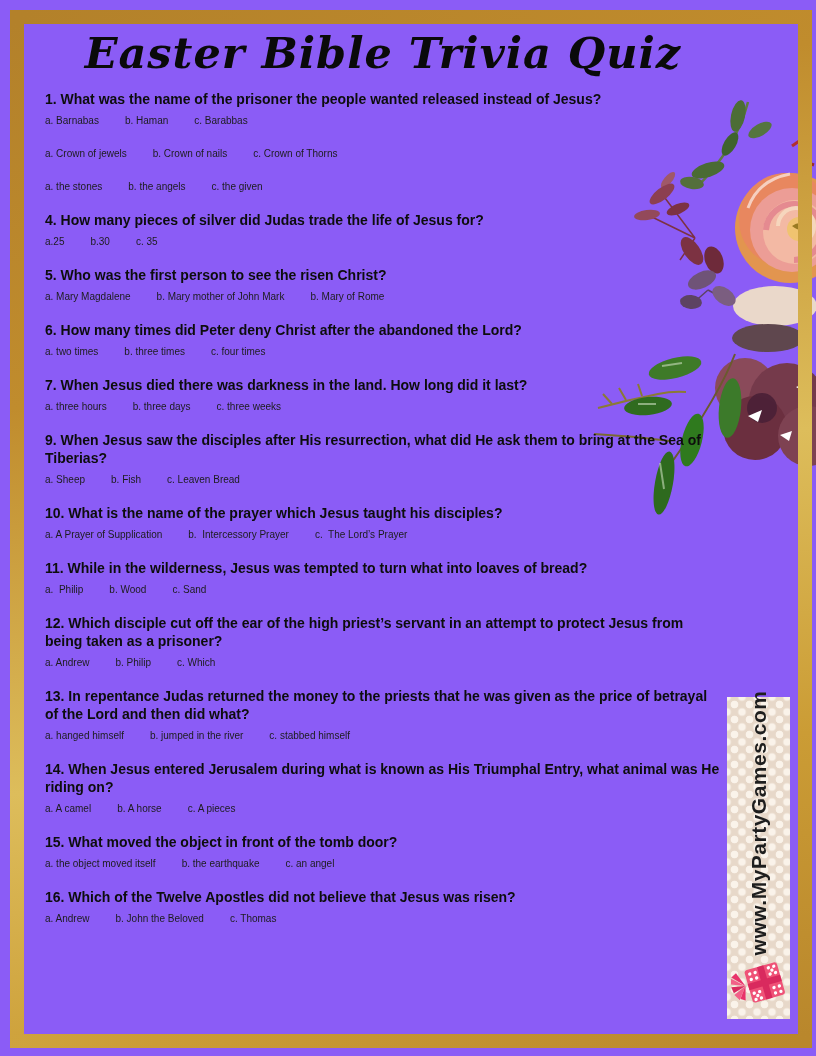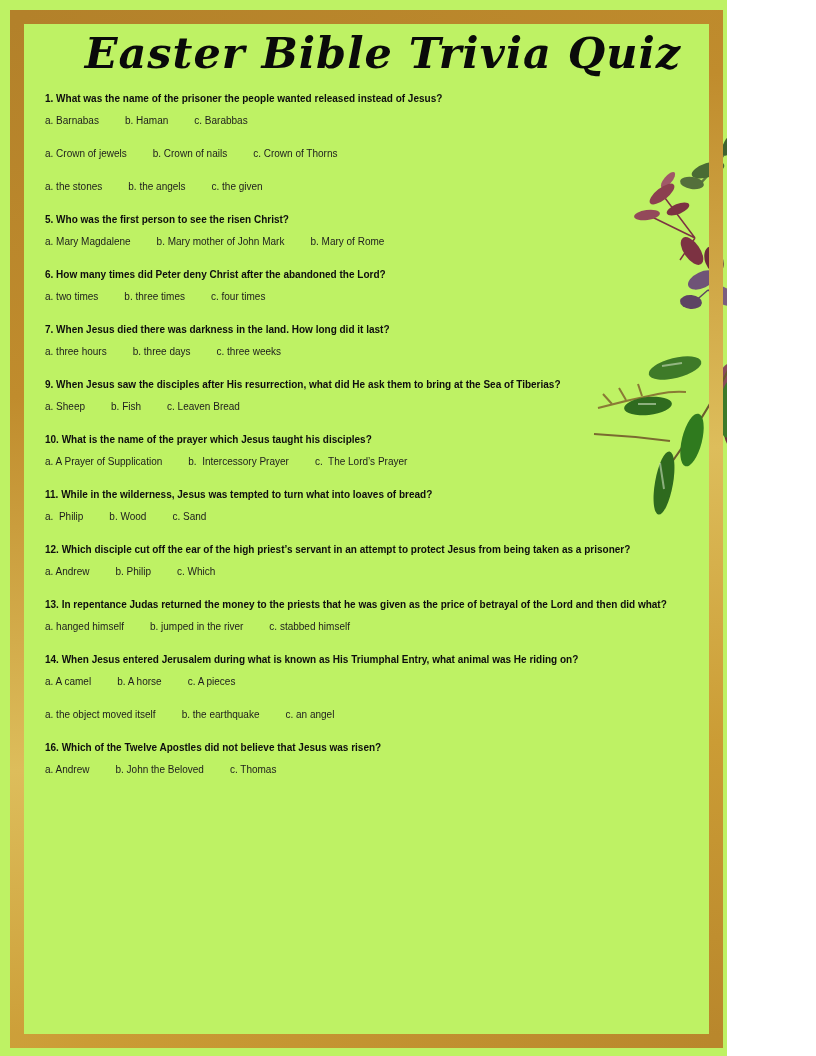--- a/index.html
+++ b/index.html
@@ -1,33 +1,33 @@
 <!DOCTYPE html>
 <html><head>
 <meta charset="utf-8">
 <style>
   html,body{margin:0;padding:0;background:#fff;}
-  .page{position:relative;width:727px;height:1056px;background:#bef264;overflow:hidden;
+  .page{position:relative;width:816px;height:1056px;background:#8b5cf6;overflow:hidden;
         font-family:"Liberation Sans",sans-serif;}
 
   
   .flowers{position:absolute;left:580px;top:88px;width:236px;height:430px;z-index:1;}
 
   
   .frame{position:absolute;left:10px;top:10px;right:4px;bottom:8px;z-index:2;
          border:14px solid transparent;
          border-image:linear-gradient(155deg,#b3812a 0%,#c08c2d 28%,#ddbd5b 56%,#cb9c35 78%,#b9872c 100%) 1;}
 
   
   .content{position:absolute;left:45px;top:22px;width:682px;z-index:3;color:#0f0f0f;}
   .title{margin:4px 0 10px 0;width:676px;text-align:center;
          font-family:"DejaVu Serif",serif;font-style:italic;font-weight:700;
          font-size:43px;line-height:54px;letter-spacing:1px;color:#0a0a0a;}
   .q-block{margin-bottom:15px;max-width:676px;}
-  .q-text{font-weight:bold;font-size:10px;line-height:18px;color:#0d0d0d;}
+  .q-text{font-weight:bold;font-size:14px;line-height:18px;color:#0d0d0d;}
   .q-answers{font-size:10px;line-height:18px;margin-top:4px;color:#1c1c1c;}
   .q-opt{white-space:pre;margin-right:26px;}
 
   
   .banner{position:absolute;left:727px;top:697px;width:63px;height:322px;z-index:3;
           background-color:#e7d8c9;
           background-image:radial-gradient(circle,#faf3ea 3.5px,rgba(0,0,0,0) 4.2px),
                            radial-gradient(circle,#faf3ea 3.5px,rgba(0,0,0,0) 4.2px);
           background-size:15px 15px;background-position:0 0,7.5px 7.5px;}
   .banner-text{position:absolute;left:50%;top:126px;transform:translate(-50%,-50%) rotate(-90deg);
@@ -109,20 +109,24 @@
           <div class="q-text">1. What was the name of the prisoner the people wanted released instead of Jesus?</div>
           <div class="q-answers"><span class="q-opt">a. Barnabas</span><span class="q-opt">b. Haman</span><span class="q-opt">c. Barabbas</span></div>
         </div>
         <div class="q-block">
           <div class="q-answers"><span class="q-opt">a. Crown of jewels</span><span class="q-opt">b. Crown of nails</span><span class="q-opt">c. Crown of Thorns</span></div>
         </div>
         <div class="q-block">
           <div class="q-answers"><span class="q-opt">a. the stones</span><span class="q-opt">b. the angels</span><span class="q-opt">c. the given</span></div>
         </div>
         <div class="q-block">
+          <div class="q-text">4. How many pieces of silver did Judas trade the life of Jesus for?</div>
+          <div class="q-answers"><span class="q-opt">a.25</span><span class="q-opt">b.30</span><span class="q-opt">c. 35</span></div>
+        </div>
+        <div class="q-block">
           <div class="q-text">5. Who was the first person to see the risen Christ?</div>
           <div class="q-answers"><span class="q-opt">a. Mary Magdalene</span><span class="q-opt">b. Mary mother of John Mark</span><span class="q-opt">b. Mary of Rome</span></div>
         </div>
         <div class="q-block">
           <div class="q-text">6. How many times did Peter deny Christ after the abandoned the Lord?</div>
           <div class="q-answers"><span class="q-opt">a. two times</span><span class="q-opt">b. three times</span><span class="q-opt">c. four times</span></div>
         </div>
         <div class="q-block">
           <div class="q-text">7. When Jesus died there was darkness in the land. How long did it last?</div>
           <div class="q-answers"><span class="q-opt">a. three hours</span><span class="q-opt">b. three days</span><span class="q-opt">c. three weeks</span></div>
@@ -145,20 +149,21 @@
         </div>
         <div class="q-block">
           <div class="q-text">13. In repentance Judas returned the money to the priests that he was given as the price of betrayal of the Lord and then did what?</div>
           <div class="q-answers"><span class="q-opt">a. hanged himself</span><span class="q-opt">b. jumped in the river</span><span class="q-opt">c. stabbed himself</span></div>
         </div>
         <div class="q-block">
           <div class="q-text">14. When Jesus entered Jerusalem during what is known as His Triumphal Entry, what animal was He riding on?</div>
           <div class="q-answers"><span class="q-opt">a. A camel</span><span class="q-opt">b. A horse</span><span class="q-opt">c. A pieces</span></div>
         </div>
         <div class="q-block">
+          <div class="q-text">15. What moved the object in front of the tomb door?</div>
           <div class="q-answers"><span class="q-opt">a. the object moved itself</span><span class="q-opt">b. the earthquake</span><span class="q-opt">c. an angel</span></div>
         </div>
         <div class="q-block">
           <div class="q-text">16. Which of the Twelve Apostles did not believe that Jesus was risen?</div>
           <div class="q-answers"><span class="q-opt">a. Andrew</span><span class="q-opt">b. John the Beloved</span><span class="q-opt">c. Thomas</span></div>
         </div>
       </div>
   </div>
 
   <div class="banner">

